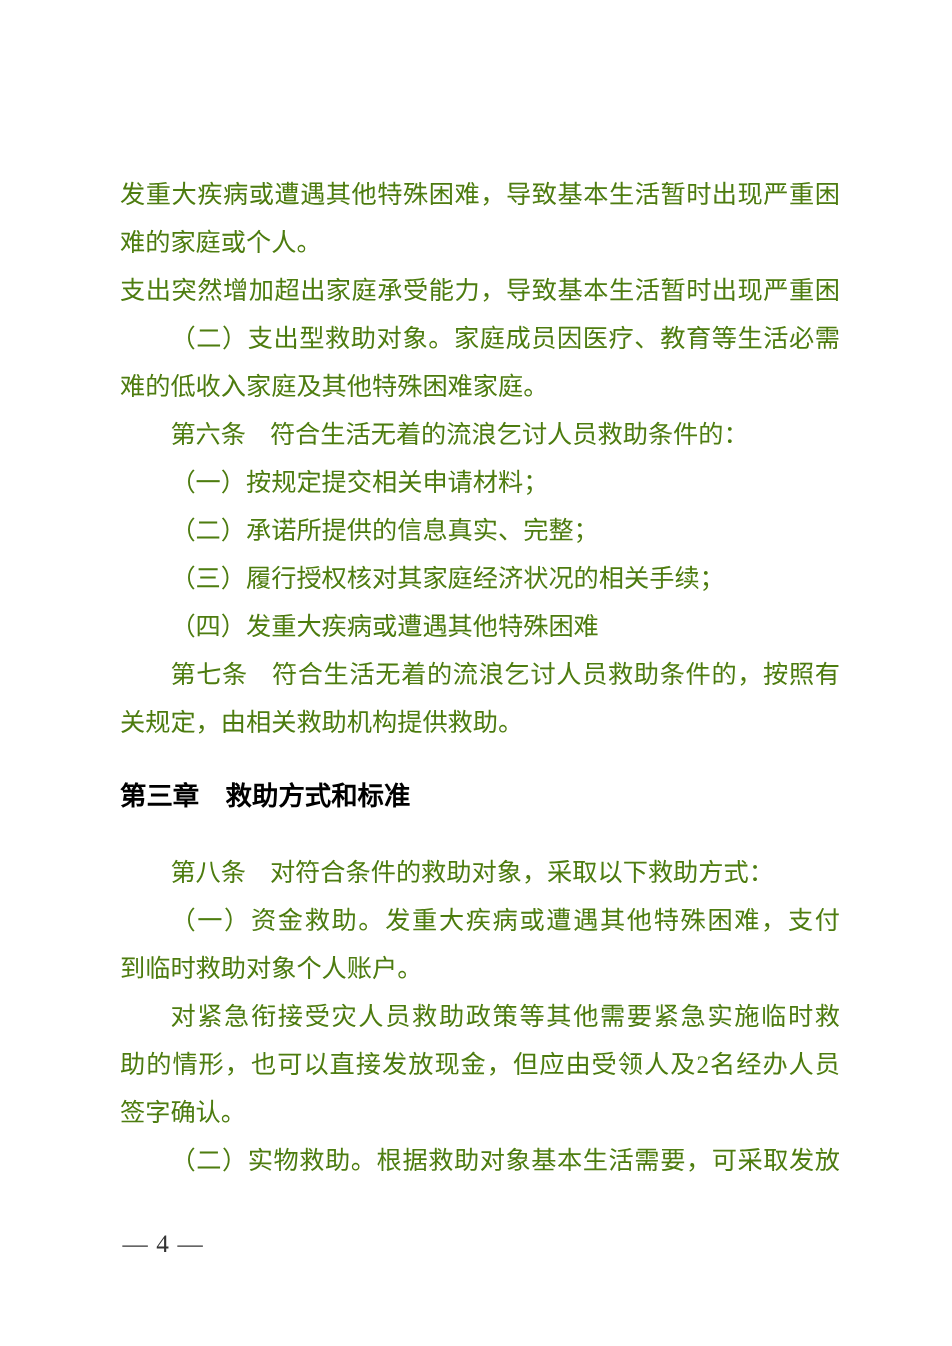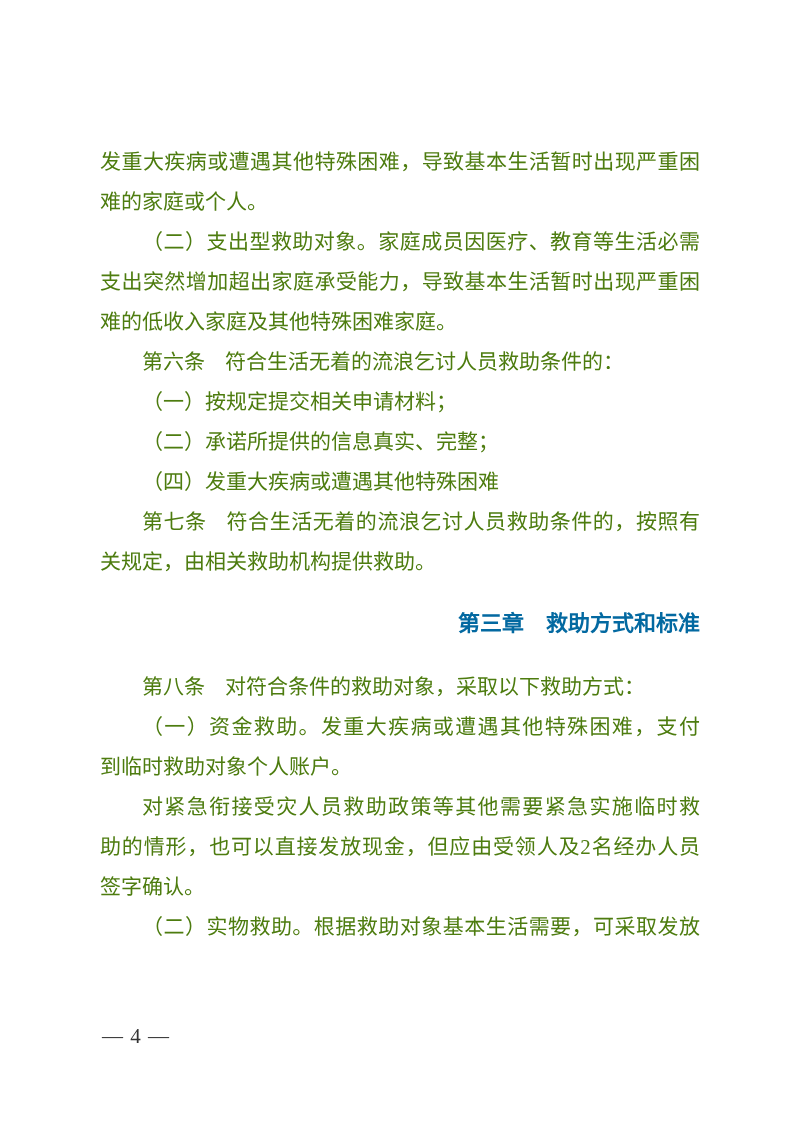--- a/index.html
+++ b/index.html
@@ -34,25 +34,25 @@
   .line.indent { text-indent: 2em; }
   .term {
     font-family: "Liberation Sans", "DejaVu Sans", sans-serif;
     font-weight: normal;
     margin-right: 0.95em;
   }
   .chapter {
     height: 40px;
     line-height: 40px;
     margin: 22px 0 23px 0;
-    text-align: right;
+    text-align: left;
     font-size: 22px;
     font-weight: bold;
     font-family: "Liberation Sans", "DejaVu Sans", sans-serif;
-    color: #0369a1;
+    color: #000000;
   }
   .ch-num { margin-right: 1em; }
   .footer {
     position: absolute;
     left: 102px;
     top: 1021px;
     height: 30px;
     line-height: 30px;
     font-size: 21px;
     color: #333333;
@@ -60,30 +60,31 @@
   }
 </style>
 </head>
 <body>
 
 <div class="page">
   <div class="content">
 
     <div class="line just">发重大疾病或遭遇其他特殊困难，导致基本生活暂时出现严重困</div>
     <div class="line">难的家庭或个人。</div>
+    <div class="line just">支出突然增加超出家庭承受能力，导致基本生活暂时出现严重困</div>
     <div class="line just indent">（二）支出型救助对象。家庭成员因医疗、教育等生活必需</div>
-    <div class="line just">支出突然增加超出家庭承受能力，导致基本生活暂时出现严重困</div>
     <div class="line">难的低收入家庭及其他特殊困难家庭。</div>
 
     <div class="line indent">
       <span class="term">第六条</span><span>符合生活无着的流浪乞讨人员救助条件的：</span>
     </div>
 
     <div class="line indent">（一）按规定提交相关申请材料；</div>
     <div class="line indent">（二）承诺所提供的信息真实、完整；</div>
+    <div class="line indent">（三）履行授权核对其家庭经济状况的相关手续；</div>
     <div class="line indent">（四）发重大疾病或遭遇其他特殊困难</div>
 
     <div class="line just indent">
       <span class="term">第七条</span><span>符合生活无着的流浪乞讨人员救助条件的，按照有</span>
     </div>
     <div class="line">关规定，由相关救助机构提供救助。</div>
 
     <div class="chapter">
       <span class="ch-num">第三章</span><span>救助方式和标准</span>
     </div>

